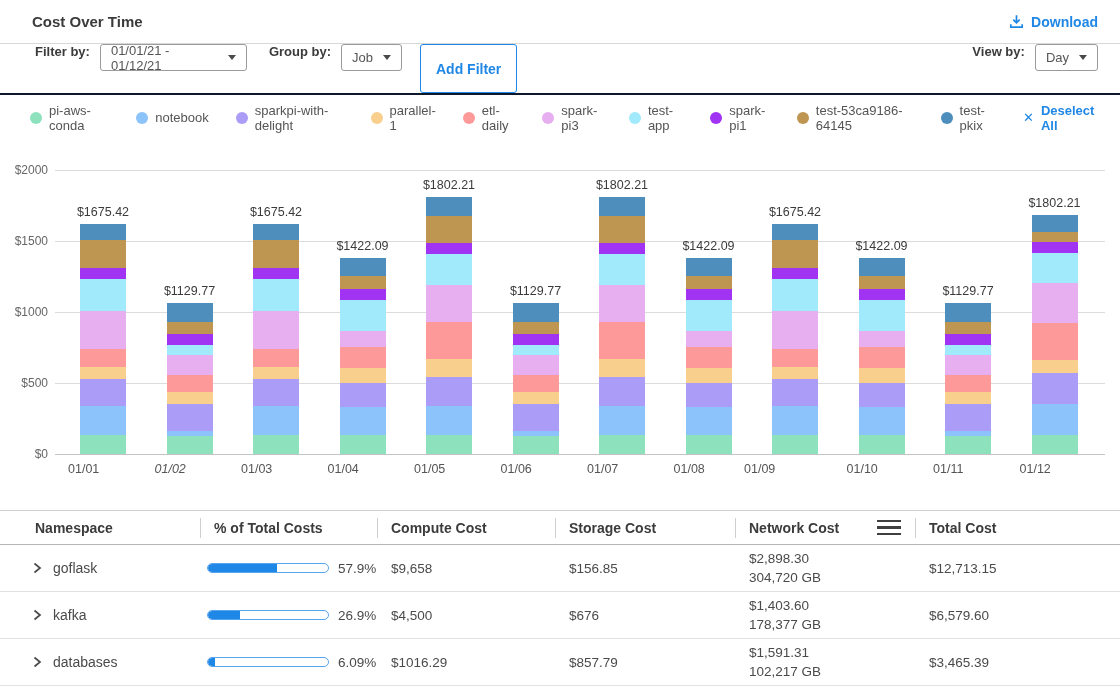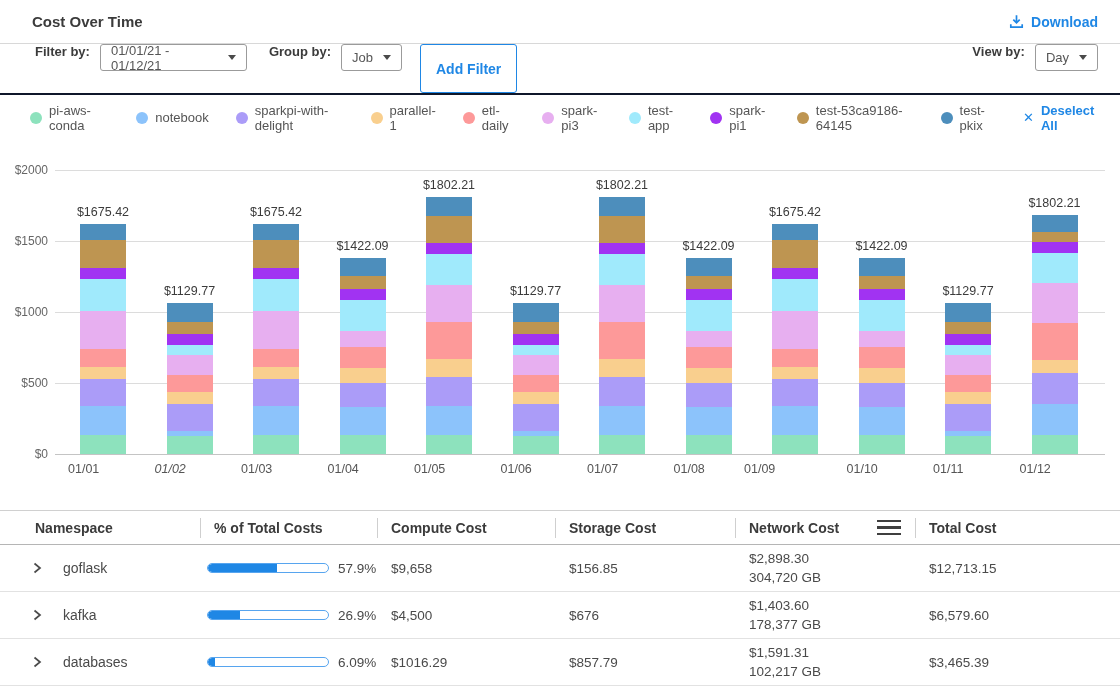--- a/index.html
+++ b/index.html
@@ -52,21 +52,21 @@
   
   .cost-table { margin-top:40px; border-top:1px solid #d0d0d0; }
   .trow { display:grid; grid-template-columns:200px 177px 178px 180px 180px 205px; align-items:center; }
   .thead { height:34px; border-bottom:1px solid #b5b5b5; font-size:14px; font-weight:bold; color:#3b3b3b; }
   .thead > div { position:relative; height:100%; display:flex; align-items:center; padding-left:14px; }
   .thead > div:first-child { padding-left:35px; }
   .thead > div + div::before { content:""; position:absolute; left:0; top:7px; width:1px; height:20px;
                                background:#cfcfcf; }
   .tbody-row { height:47px; border-bottom:1px solid #e2e2e2; font-size:13.5px; color:#4a4a4a; }
   .tbody-row > div { padding-left:14px; }
-  .cell-ns { display:flex; align-items:center; gap:21px; padding-left:32px !important; font-size:14px;text-align:right; }
+  .cell-ns { display:flex; align-items:center; gap:11px; padding-left:32px !important; font-size:14px;text-align:right; }
   .chev { display:flex; align-items:center; cursor:pointer; }
   .cell-pct { display:flex; align-items:center; gap:9px; padding-left:7px !important; }
   .pbar { position:relative; width:122px; height:10px; border:1.5px solid #57a5ef; border-radius:7px;
           background:#fff; overflow:hidden; flex:none; }
   .pbar-fill { position:absolute; left:0; top:0; bottom:0; background:#1f87e5; border-radius:7px 0 0 7px; }
   .cell-net { line-height:19px; font-size:13.5px; }
   .hamburger { margin-left:auto; margin-right:14px; display:flex; flex-direction:column; gap:4px;
                cursor:pointer; }
   .hamburger span { display:block; width:24px; height:2.5px; background:#3f3f3f; }
 </style>

